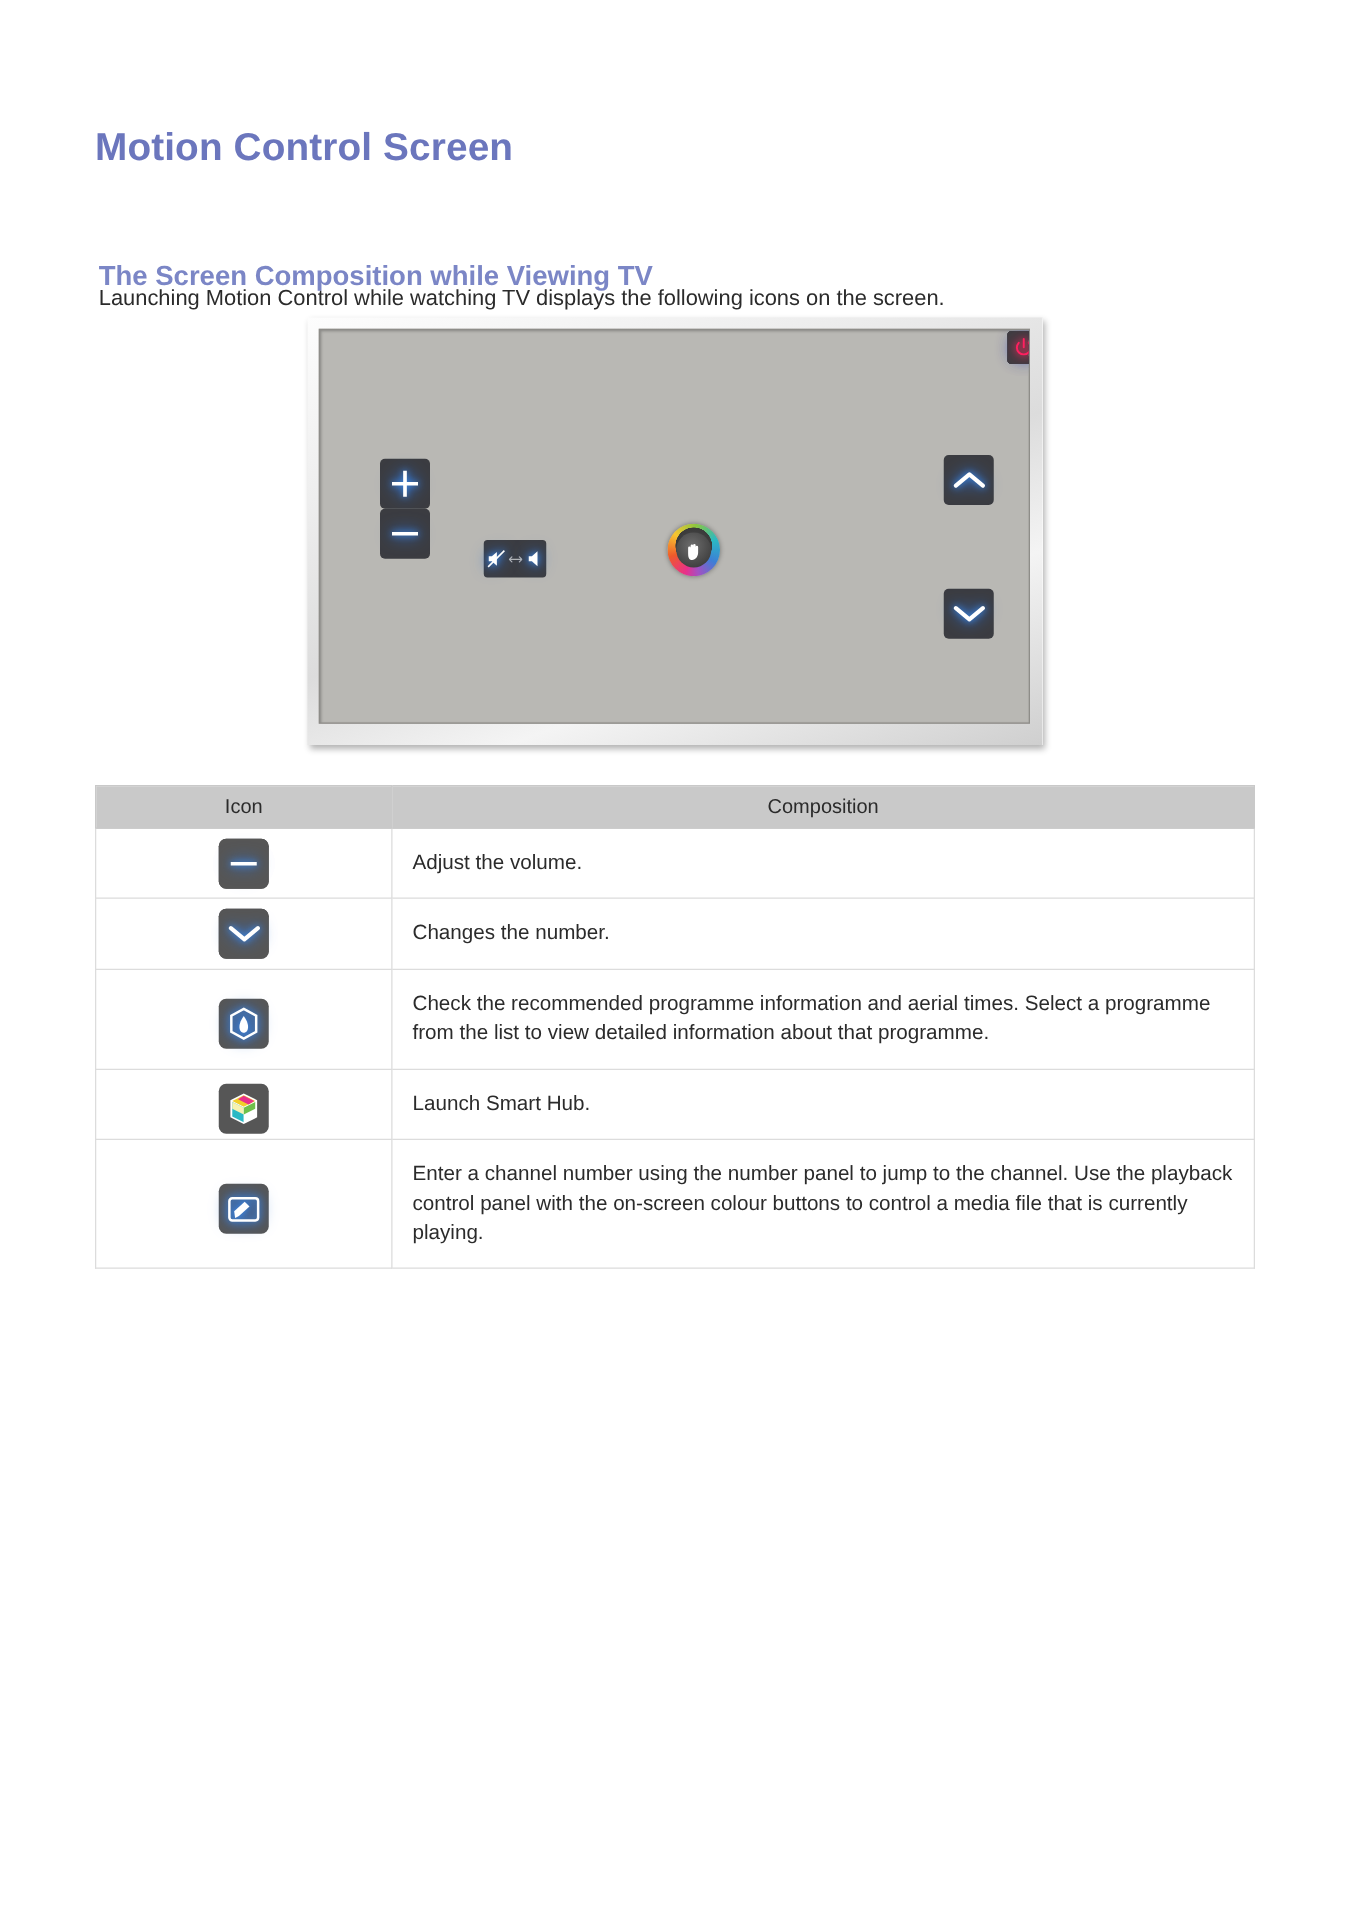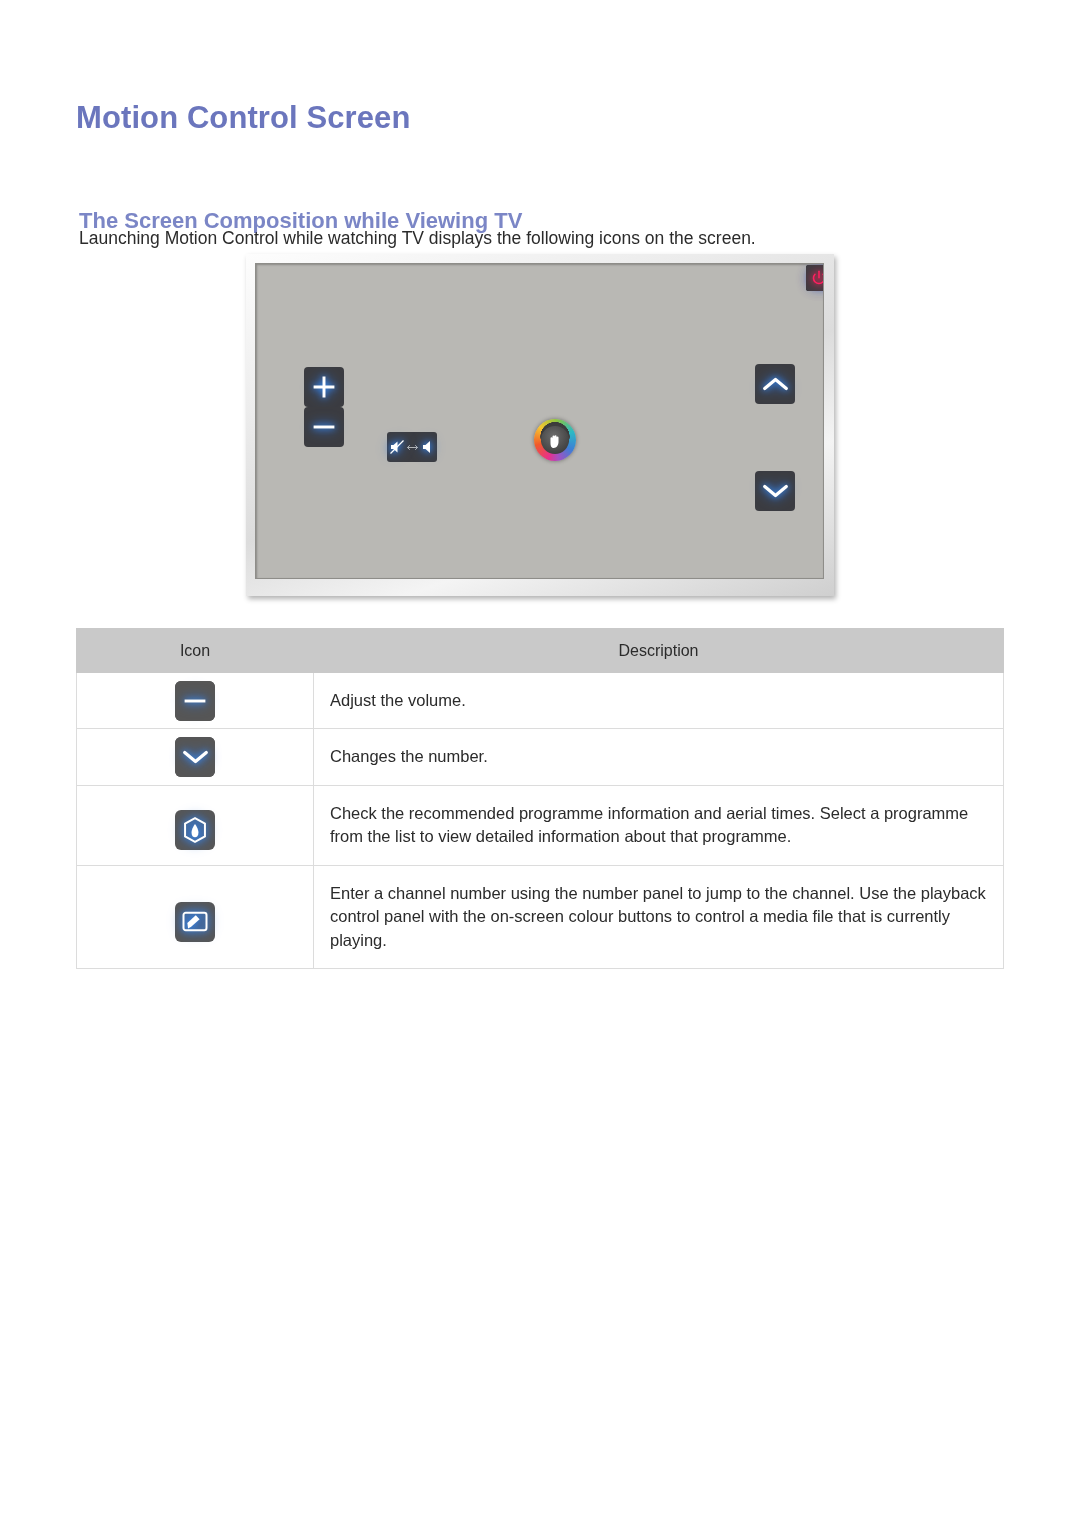--- a/index.html
+++ b/index.html
@@ -142,21 +142,21 @@
     width: 928px;
     border-collapse: collapse;
     table-layout: fixed;
   }
   .icon-table th, .icon-table td {
     border: 1px solid #dcdcdc;
     box-sizing: border-box;
   }
   .icon-table thead th {
     background: #c9c9c9;
-    height: 44px;
+    height: 34px;
     font-size: 16px;
     font-weight: normal;
     color: #2b2b2b;
     border-color: #c9c9c9;
   }
   .icon-table col.c-icon { width: 237px; }
   .icon-table td.icon-cell {
     text-align: center;
     vertical-align: middle;
     padding: 14px 0;
@@ -293,21 +293,21 @@
   </div>
 
   <table class="icon-table">
     <colgroup>
         <col class="c-icon">
         <col>
       </colgroup>
     <thead>
       <tr>
         <th>Icon</th>
-        <th>Description</th>
+        <th>Composition</th>
       </tr>
     </thead>
     <tbody>
 
       <tr>
         <td class="icon-cell">
           <span class="wrap">
             <span class="osd tbl">
               <svg class="glow" width="26" height="26" viewBox="0 0 30 30" aria-hidden="true">
                 <path d="M15 3 V27 M3 15 H27" stroke="#ffffff" stroke-width="3.4"></path>
@@ -351,20 +351,38 @@
               <svg class="glow" width="26" height="28" viewBox="0 0 34 36" aria-hidden="true">
                 <polygon points="17,2.5 30,9.5 30,26.5 17,33.5 4,26.5 4,9.5" fill="none" stroke="#ffffff" stroke-width="2.6"></polygon>
                 <path d="M17 10 C13 16 12.5 19 12.5 21.5 C12.5 25.3 14.6 27.5 17 27.5 C19.4 27.5 21.5 25.3 21.5 21.5 C21.5 19 21 16 17 10 Z" fill="#ffffff"></path>
               </svg>
             </span>
           </span>
         </td>
         <td class="desc-cell">Check the recommended programme information and aerial times. Select a programme from the list to view detailed information about that programme.</td>
       </tr>
 
+      <tr>
+        <td class="icon-cell">
+          <span class="wrap">
+            <span class="osd tbl">
+              <svg width="26" height="28" viewBox="0 0 34 36" aria-hidden="true">
+                <polygon points="17,2 31,9 31,27 17,34 3,27 3,9" fill="#ffffff"></polygon>
+                <polygon points="17,4 29,10 17,16 5,10" fill="#f2ce2b"></polygon>
+                <polygon points="17,4.5 28,10 22,13.5 11,8" fill="#e8308a"></polygon>
+                <polygon points="5,11 17,17 17,32 5,26" fill="#2bb9c4"></polygon>
+                <polygon points="17,17 29,11 29,26 17,32" fill="#ffffff"></polygon>
+                <polygon points="17,17 29,11 29,18 17,24" fill="#6fc04a"></polygon>
+                <polygon points="5,11 17,17 17,24 5,18" fill="#f7f2b0"></polygon>
+              </svg>
+            </span>
+          </span>
+        </td>
+        <td class="desc-cell">Launch Smart Hub.</td>
+      </tr>
 
       <tr>
         <td class="icon-cell">
           <span class="wrap">
             <span class="osd tbl">
               <svg class="glow" width="28" height="23" viewBox="0 0 36 30" aria-hidden="true">
                 <rect x="3" y="3.5" width="30" height="23" rx="3" fill="none" stroke="#ffffff" stroke-width="2.6"></rect>
                 <path d="M9 24 L8 17 L19 7 L24 12 L13 22 Z" fill="#ffffff"></path>
               </svg>
             </span>

